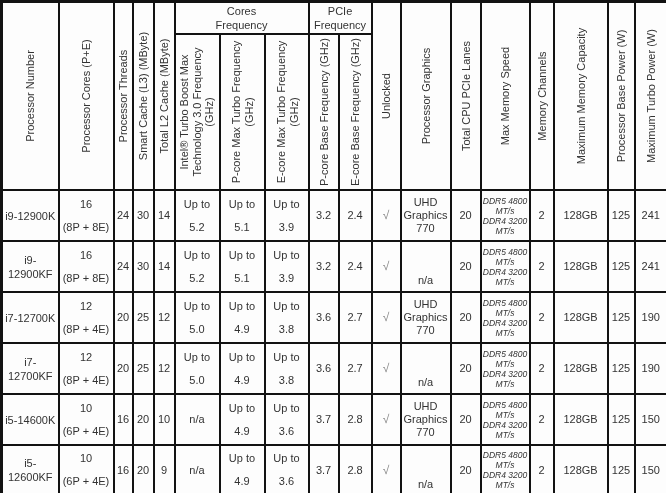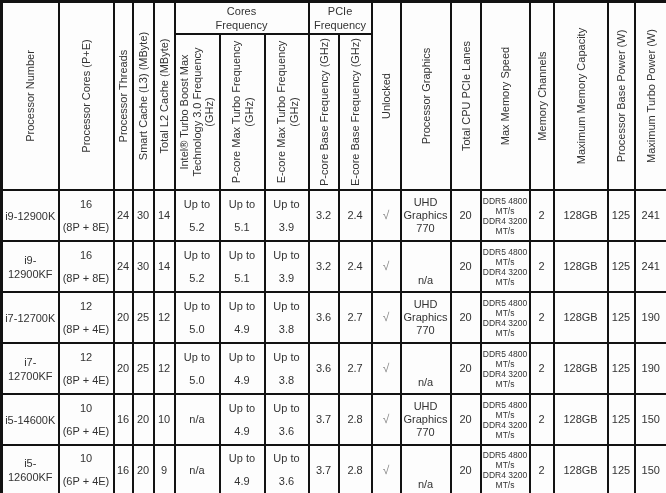--- a/index.html
+++ b/index.html
@@ -32,21 +32,21 @@
     white-space:pre-line; text-align:center;
     font-size:11px; line-height:12.5px;
     width:176px;
   }
   th.vh .rot.sub { width:148px; }
   
   td.sp  { white-space:pre-line; line-height:23px; }   
   td.nm  { white-space:pre-line; line-height:14px; }   
   td.gfx { white-space:pre-line; line-height:13px; }
   td.gfx.low { vertical-align:bottom; padding-bottom:4px; }
-  td.mem { white-space:pre-line; font-size:8.5px; line-height:10px; }
+  td.mem { white-space:pre-line; font-size:8.5px; line-height:10px;font-style:italic; }
   td.chk { color:#8a8a8a; font-size:12px; }
   thead tr.r1 { height:32px; }
   thead tr.r2 { height:156px; }
   tbody tr    { height:51px; }
 </style>
 </head>
 <body>
 
 <table class="spec">
   <colgroup>

